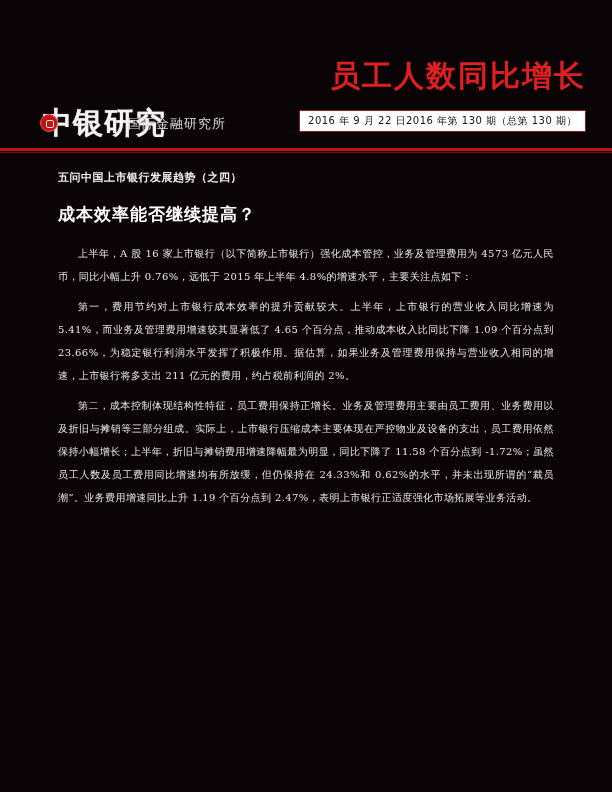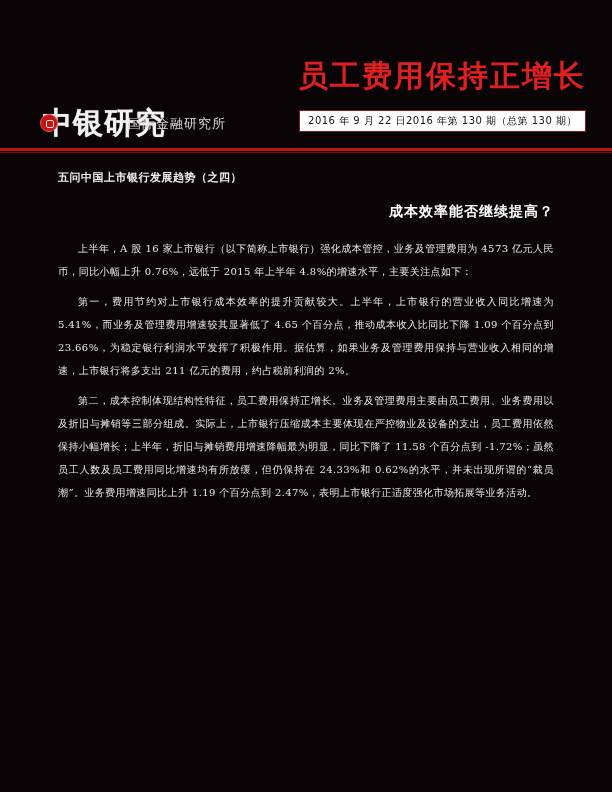--- a/index.html
+++ b/index.html
@@ -132,23 +132,23 @@
   }
   .series-line {
     font-family: "DejaVu Serif", "Liberation Serif", serif;
     font-size: 11px;
     font-weight: bold;
     color: #f0f0f0;
     letter-spacing: .5px;
     margin-bottom: 18px;
   }
   .doc-title {
-    text-align: right;
+    text-align: left;
     font-family: "DejaVu Serif", "Liberation Serif", serif;
-    font-size: 14px;
+    font-size: 17px;
     font-weight: bold;
     color: #ffffff;
     letter-spacing: 1px;
     margin: 4px 0 16px 0;
   }
   .para {
     font-family: "DejaVu Serif", "Liberation Serif", serif;
     font-size: 10px;
     line-height: 23px;
     color: #e9e9e9;
@@ -160,21 +160,21 @@
 </style>
 </head>
 <body>
 
 <div class="page">
 
   <div class="masthead">
     <div class="logo-block">
       <div class="logo-text">中银研究</div>
     </div>
-    <div class="title-right">员工费用保持正增长</div>
+    <div class="title-right">员工人数同比增长</div>
   </div>
 
   <div class="sub-row">
     <div class="seal"></div>
     <div class="institute">国际金融研究所</div>
     <div class="issue-box">
       <span>2016 年 9 月 22 日</span>
       <span>2016 年第 130 期（总第 130 期）</span>
     </div>
   </div>

